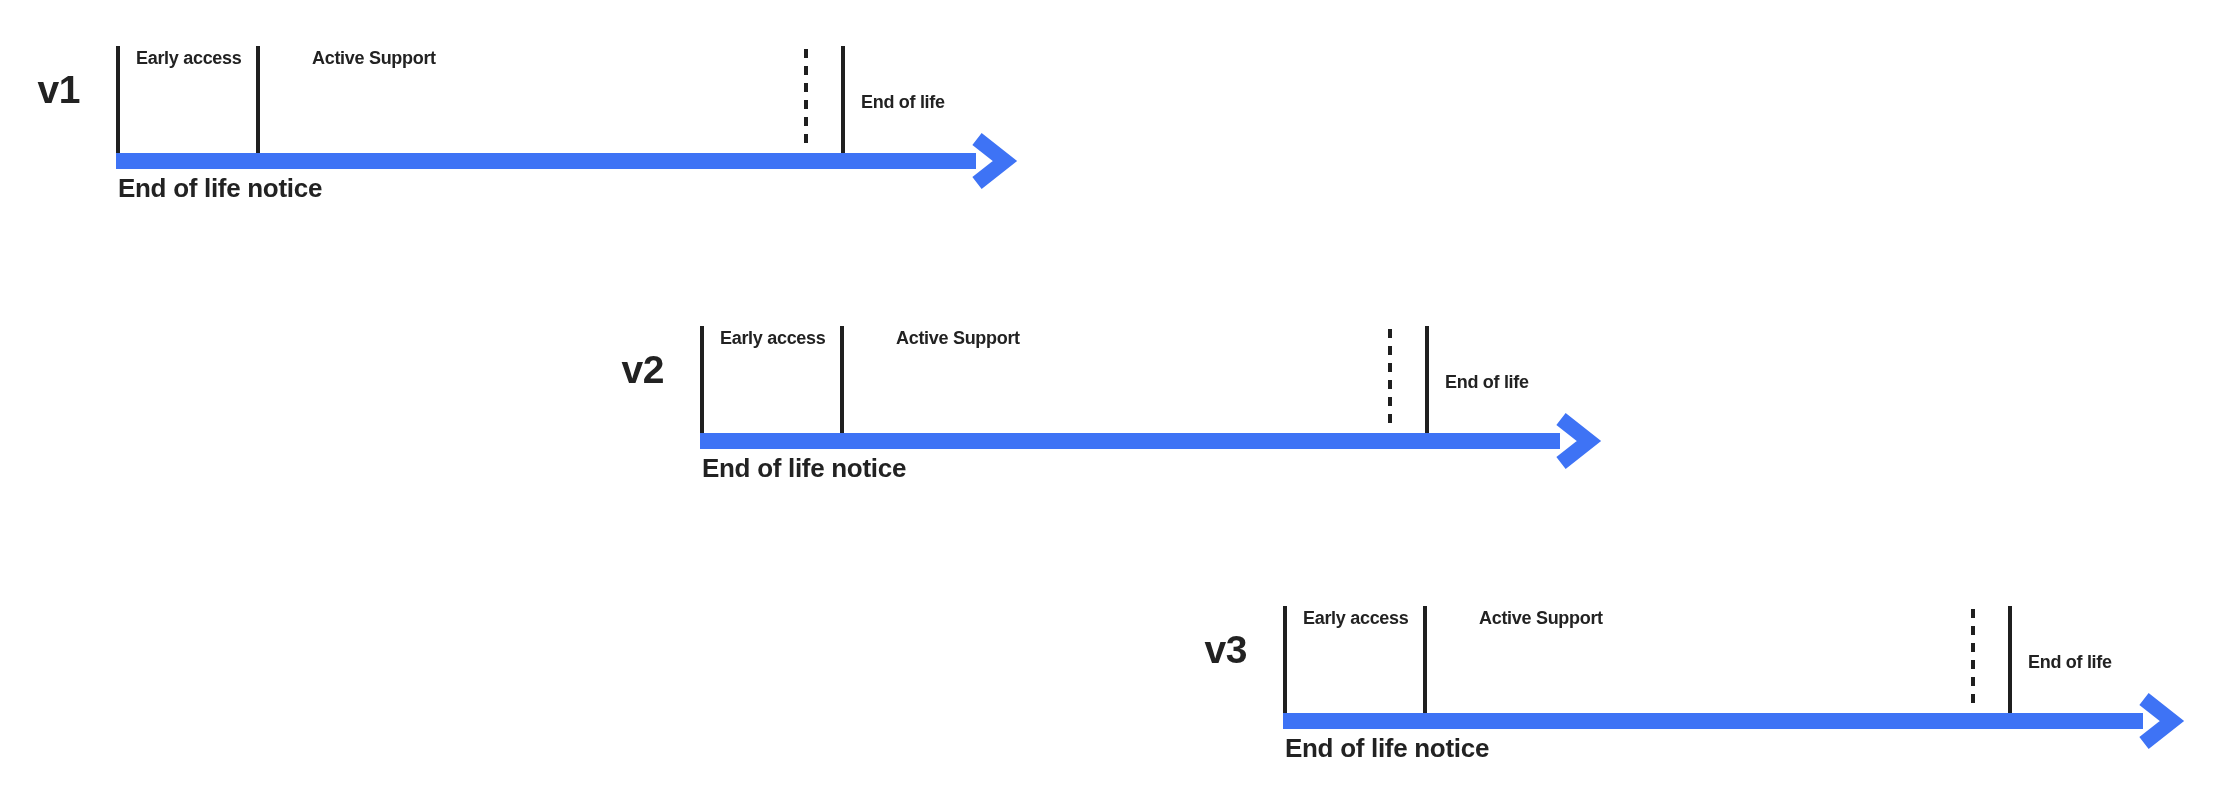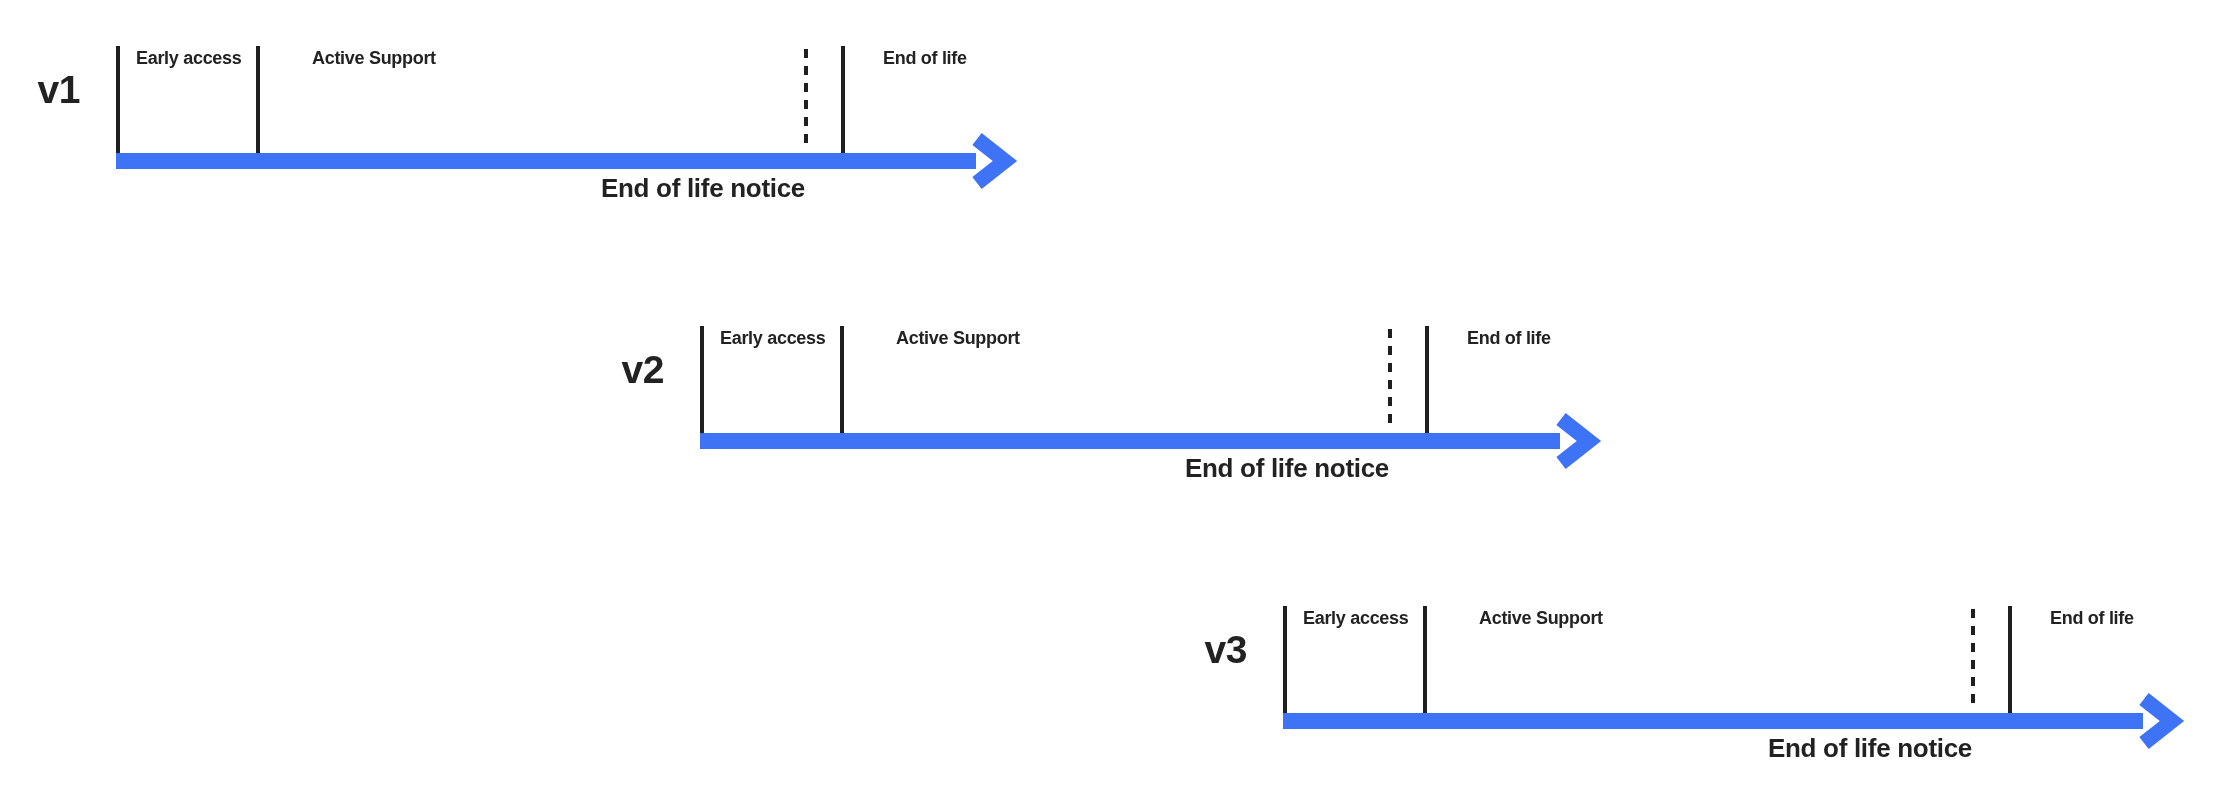--- a/index.html
+++ b/index.html
@@ -61,21 +61,21 @@
     position: absolute;
     top: -4px;
     font-size: 18px;
     font-weight: bold;
     line-height: 32px;
     letter-spacing: -0.3px;
     white-space: nowrap;
   }
   .phase.early  { left: 18px; width: 112px; white-space: normal; }
   .phase.active { left: 162px; margin-left: 32px; }
-  .phase.eol    { left: 765px; }
+  .phase.eol    { left: 743px; margin-top: 44px; }
 
   .bar {
     position: absolute;
     left: -2px;
     top: 107px;
     width: 860px;
     height: 16px;
     background: #3E73F5;
   }
   .head {
@@ -83,21 +83,21 @@
     left: 846px;
     top: 85px;
     width: 54px;
     height: 60px;
   }
   .notice {
     position: absolute;
     left: 0;
     top: 127px;
     width: 687px;
-    text-align: right;
+    text-align: left;
     font-size: 26px;
     font-weight: bold;
     letter-spacing: -0.3px;
     white-space: nowrap;
   }
 </style>
 </head>
 <body>
 
 <section class="timeline t1">

